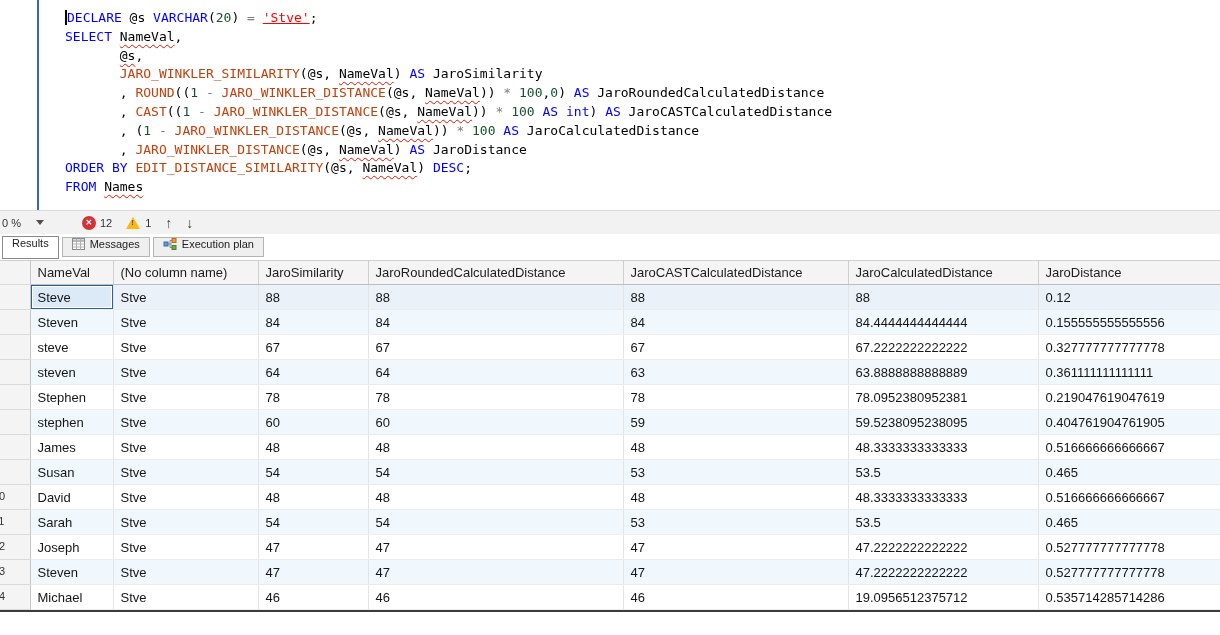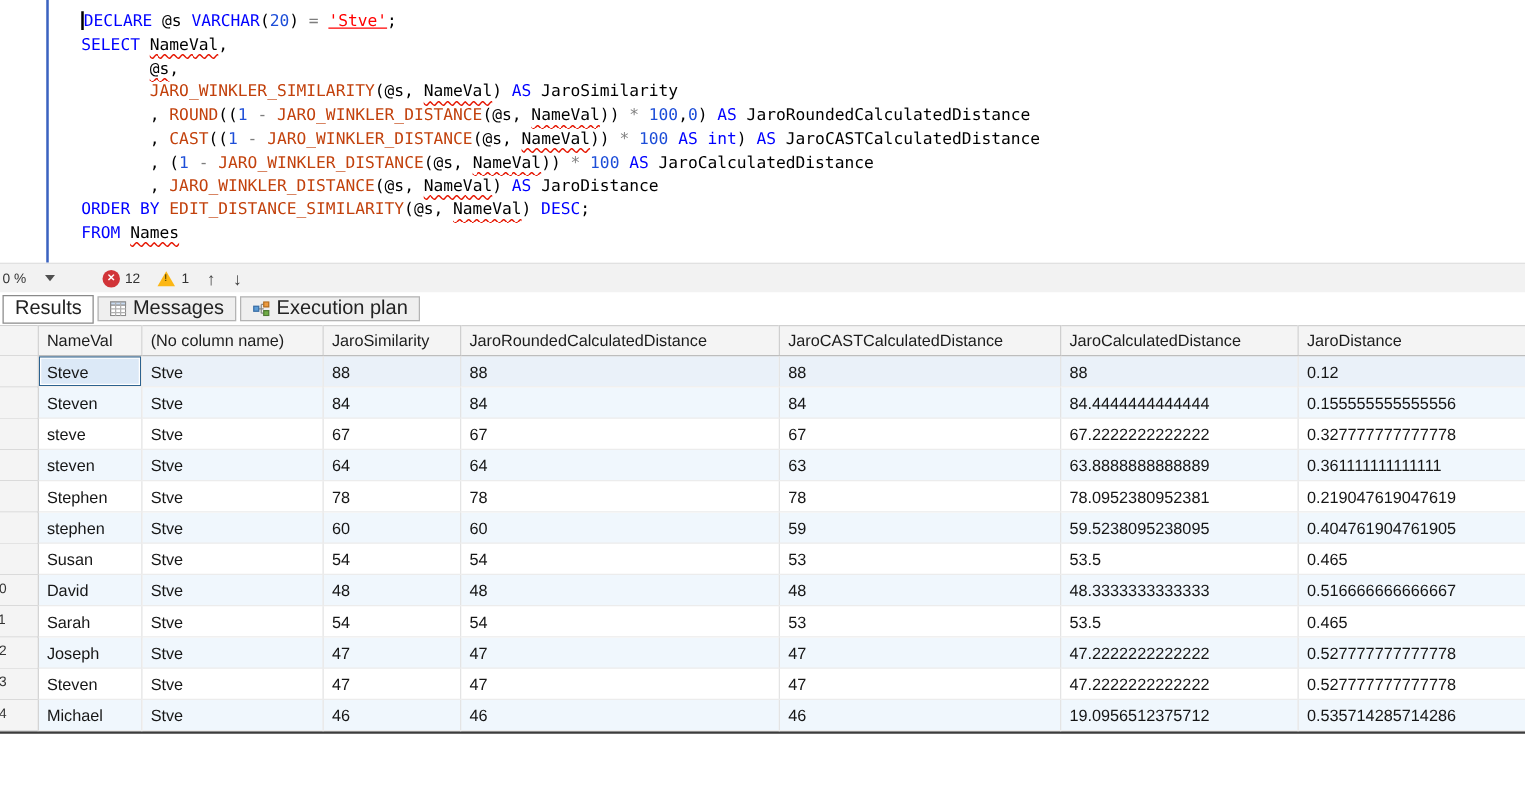--- a/index.html
+++ b/index.html
@@ -8,21 +8,21 @@
 
   
   .editor-pane{position:relative;height:210px;background:#ffffff;}
   .margin-line{position:absolute;left:37px;top:0;height:100%;width:2px;background:#3a62c0;}
   .code{position:absolute;left:65px;top:9px;font:13px/18.8px "DejaVu Sans Mono",monospace;color:#000;}
   .code-line{white-space:pre;height:18.8px;}
   .tk-k{color:#0000ff;}
   .tk-f{color:#c2410c;}
   .tk-s{color:#ff0000;text-decoration:underline;}
   .tk-o{color:#7d7d7d;}
-  .tk-n{color:#1d4ed8;margin-top:22px;}
+  .tk-n{color:#14532d;margin-top:22px;}
   .tk-p{color:#000000;}
   .sq{text-decoration-line:underline;text-decoration-style:wavy;text-decoration-color:#e51400;
       text-decoration-thickness:1px;text-underline-offset:3px;text-decoration-skip-ink:none;}
   .caret{display:inline-block;width:1.5px;height:15px;background:#000;vertical-align:-3px;margin-right:0.5px;}
 
   
   .statusbar{height:23px;background:#f2f2f2;border-top:1px solid #dcdcdc;display:flex;align-items:center;
              font-size:11px;color:#333;padding-left:2px;}
   .zoom{display:inline-flex;align-items:center;cursor:default;}
   .chev{display:inline-block;width:0;height:0;border-left:4px solid transparent;border-right:4px solid transparent;
@@ -31,21 +31,21 @@
   .err-icon{display:inline-flex;align-items:center;justify-content:center;width:14px;height:14px;border-radius:50%;
             background:#d13438;color:#fff;font-size:8px;font-weight:bold;line-height:1;}
   .warn-group{display:inline-flex;align-items:center;margin-left:14px;gap:5px;}
   .warn-icon{position:relative;display:inline-block;width:0;height:0;border-left:7px solid transparent;
              border-right:7px solid transparent;border-bottom:12px solid #fcb714;}
   .warn-icon i{position:absolute;left:-2px;top:2px;font-style:normal;font-weight:bold;font-size:8px;line-height:1;color:#6e5300;}
   .nav-arrow{font-size:14px;color:#404040;margin-left:14px;cursor:default;}
 
   
   .tabstrip{height:26px;background:#ffffff;display:flex;align-items:center;padding-left:2px;gap:3px;}
-  .tab{display:inline-flex;align-items:center;gap:5px;height:20px;padding:0 9px;font-size:16px;color:#222;
+  .tab{display:inline-flex;gap:5px;height:20px;padding:0 9px;font-size:11px;color:#222;
        border:1px solid #b4b4b4;background:#efefef;box-sizing:border-box;cursor:default;}
   .tab.active{background:#ffffff;border-color:#8a8a8a;height:23px;}
 
   
   .grid-wrap{border-bottom:2px solid #3c3c3c;}
   table.results{border-collapse:collapse;table-layout:fixed;width:1220px;border-top:1px solid #d0d0d0;}
   .results th{background:#f4f4f4;font-weight:400;text-align:left;padding:0 7px;height:23px;font-size:13px;color:#1c1c1c;
               border-right:1px solid #cfcfcf;border-bottom:1px solid #bdbdbd;white-space:nowrap;overflow:hidden;}
   .results td{padding:0 7px;height:24px;font-size:13px;color:#161616;border-right:1px solid #e4e4e4;
               border-bottom:1px solid #ececec;white-space:nowrap;overflow:hidden;}
@@ -202,20 +202,30 @@
             <td>stephen</td>
             <td>Stve</td>
             <td>60</td>
             <td>60</td>
             <td>59</td>
             <td>59.5238095238095</td>
             <td>0.404761904761905</td>
           </tr>
           <tr>
             <td class="rowhead"></td>
+            <td>James</td>
+            <td>Stve</td>
+            <td>48</td>
+            <td>48</td>
+            <td>48</td>
+            <td>48.3333333333333</td>
+            <td>0.516666666666667</td>
+          </tr>
+          <tr>
+            <td class="rowhead"></td>
             <td>Susan</td>
             <td>Stve</td>
             <td>54</td>
             <td>54</td>
             <td>53</td>
             <td>53.5</td>
             <td>0.465</td>
           </tr>
           <tr>
             <td class="rowhead">

